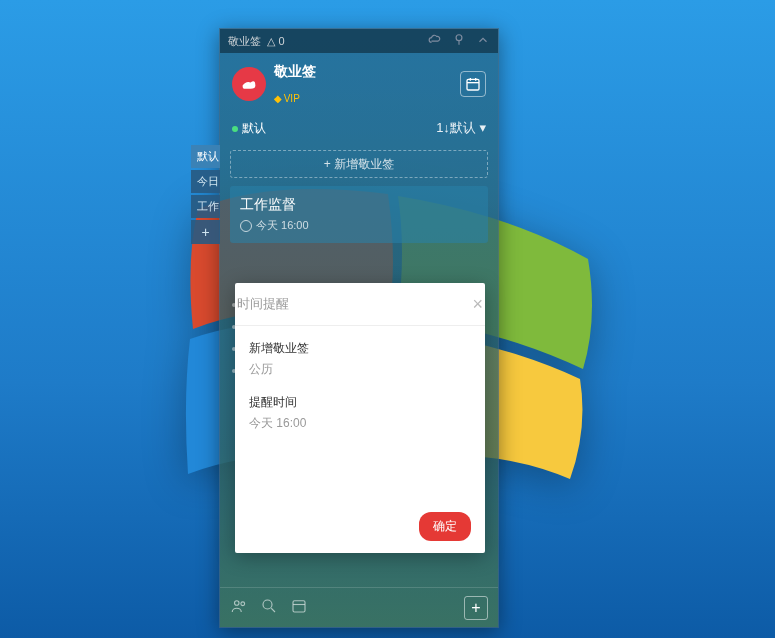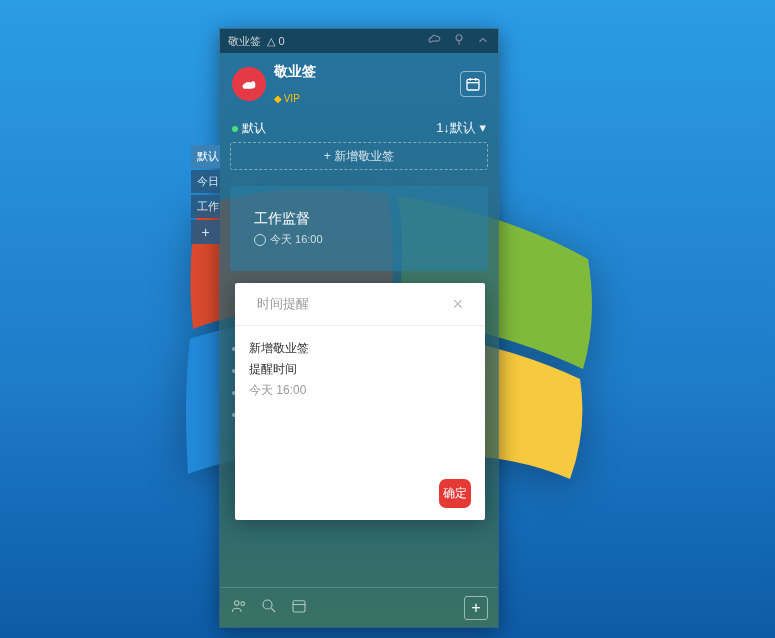--- a/index.html
+++ b/index.html
@@ -20,45 +20,45 @@
 .app-title{font-size:14px;font-weight:bold}
 .vip{font-size:10px;color:#ffc107;margin-top:12px}
 .vip::before{content:"◆";margin-right:2px}
 .cal-icon{margin-left:auto;width:26px;height:26px;border:1px solid rgba(255,255,255,.5);border-radius:4px;display:flex;align-items:center;justify-content:center;cursor:pointer}
 .cal-icon svg{width:16px;height:16px;stroke:#fff;fill:none;stroke-width:2}
 .tab-row{position:relative;display:flex;align-items:center;padding:0 12px;height:28px;color:#e8f0f5;font-size:12px}
 .tab-active{color:#fff}
 .tab-active::before{content:"";display:inline-block;width:6px;height:6px;border-radius:50%;background:#4ade80;margin-right:4px}
 .tab-row .spacer{flex:1}
 .sorter{font-size:13px;cursor:pointer}
-.add-bar{position:relative;margin:0 10px;height:28px;border:1px dashed rgba(255,255,255,.4);border-radius:3px;display:flex;align-items:center;justify-content:center;color:rgba(255,255,255,.8);font-size:12px;cursor:pointer}
-.card{position:relative;margin:16px 10px;padding:24px;background:rgba(40,130,170,.55);border-radius:3px;color:#fff}
+.add-bar{position:relative;margin:8px 10px;height:28px;border:1px dashed rgba(255,255,255,.4);border-radius:3px;display:flex;align-items:center;justify-content:center;color:rgba(255,255,255,.8);font-size:12px;cursor:pointer}
+.card{position:relative;margin:0 10px;padding:10px;background:rgba(40,130,170,.55);border-radius:3px;color:#fff}
 .card-title{font-size:14px;font-weight:500}
 .card-time{font-size:11px;color:rgba(255,255,255,.75);margin-top:4px;display:flex;align-items:center}
 .card-time::before{content:"";width:10px;height:10px;border:1px solid rgba(255,255,255,.7);border-radius:50%;margin-right:4px}
 .side-tabs{position:absolute;left:-29px;top:116px;display:flex;flex-direction:column;gap:2px}
 .side-tab{background:rgba(40,90,130,.9);color:#d0e5f0;font-size:11px;padding:4px 6px;width:29px;white-space:nowrap;overflow:hidden;cursor:pointer}
 .side-tab.default{background:rgba(60,130,180,.95);color:#fff}
 .side-tab.plus{background:rgba(40,90,130,.9);display:flex;align-items:center;justify-content:center;font-size:14px}
 .items-area{position:relative;flex:1}
 .dots{position:absolute;left:12px;top:60px;display:flex;flex-direction:column;gap:18px}
 .dots span{width:4px;height:4px;border-radius:50%;background:rgba(255,255,255,.5)}
 .bottombar{position:relative;height:40px;border-top:1px solid rgba(255,255,255,.15);display:flex;align-items:center;padding:0 10px;gap:12px}
 .bb-icon{cursor:pointer;opacity:.75}
 .bb-icon svg{width:18px;height:18px;stroke:rgba(255,255,255,.8);fill:none;stroke-width:1.5}
 .bb-plus{margin-left:auto;width:24px;height:24px;border:1px solid rgba(255,255,255,.5);border-radius:3px;display:flex;align-items:center;justify-content:center;color:#fff;cursor:pointer}
 .dialog{position:absolute;left:15px;top:254px;width:250px;background:#fff;border-radius:2px;box-shadow:0 4px 20px rgba(0,0,0,.3);z-index:10;padding-bottom:12px}
-.dlg-head{display:flex;align-items:center;padding:12px 22px;border-bottom:1px solid #eee}
+.dlg-head{display:flex;align-items:center;padding:12px 2px;border-bottom:1px solid #eee}
 .dlg-title{font-size:13px;color:#999}
 .dlg-close{margin-left:auto;font-size:18px;color:#bbb;cursor:pointer;line-height:1}
 .dlg-body{padding:14px}
 .dlg-label{font-size:12px;color:#333;margin-bottom:4px}
 .dlg-value{font-size:12px;color:#999;margin-bottom:16px}
 .dlg-foot{display:flex;justify-content:flex-end;padding:0 14px;margin-top:50px}
-.btn-ok{background:#e53935;color:#fff;border:none;padding:6px 4px;font-size:12px;border-radius:7px;cursor:pointer}
+.btn-ok{background:#e53935;color:#fff;border:none;padding:6px 14px;font-size:12px;border-radius:12px;cursor:pointer}
 </style>
 </head>
 <body>
 
 <div class="desktop">
   <div class="win-logo">
     <svg viewBox="0 0 500 400">
       <path d="M60 90 Q130 60 250 75 Q260 150 250 195 Q130 180 55 210 Q48 140 60 90 Z" fill="#d94a2e"></path>
       <path d="M260 77 Q370 95 450 140 Q460 200 445 250 Q360 210 260 198 Q268 130 260 77 Z" fill="#7fba3c"></path>
       <path d="M52 220 Q130 192 248 208 Q255 280 242 340 Q128 325 50 355 Q45 280 52 220 Z" fill="#2288d8"></path>
@@ -151,20 +151,21 @@
     <div class="bb-plus">+</div>
   </div>
 
   <div class="dialog">
     <div class="dlg-head">
       <span class="dlg-title">时间提醒</span>
       <span class="dlg-close">×</span>
     </div>
     <div class="dlg-body">
       <div class="dlg-label">新增敬业签</div>
+      <div class="dlg-value">公历</div>
       <div class="dlg-label">提醒时间</div>
       <div class="dlg-value">今天 16:00</div>
     </div>
     <div class="dlg-foot">
       <button class="btn-ok">确定</button>
     </div>
   </div>
 </div>
 
 </body></html>

